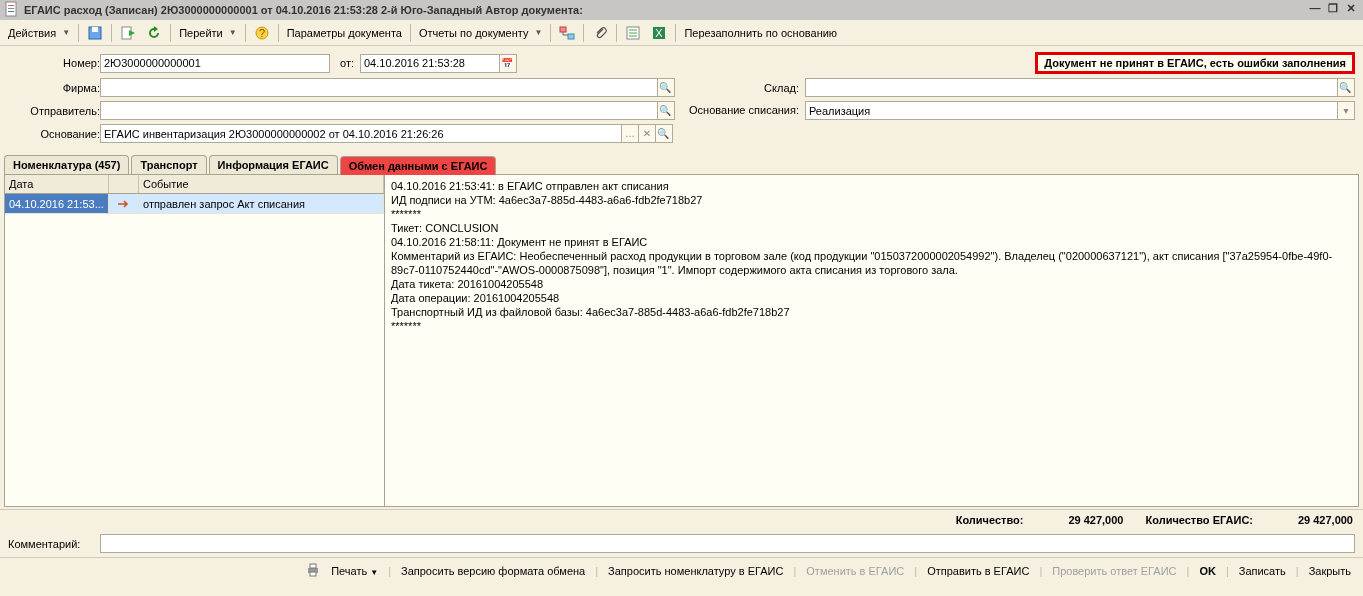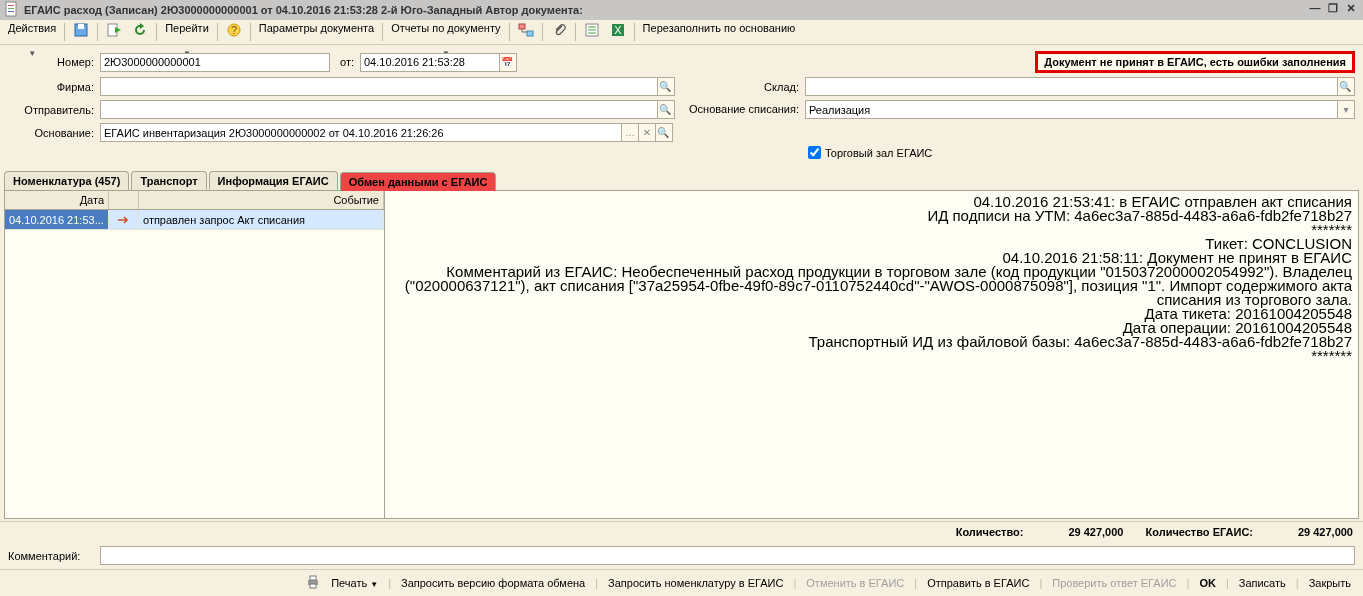--- a/index.html
+++ b/index.html
@@ -1,42 +1,42 @@
 <!DOCTYPE html>
 <html><head>
 <meta charset="utf-8">
 <style>
   * { box-sizing: border-box; margin: 0; padding: 0; font-family: Arial, sans-serif; font-size: 11px; }
   body { background: #f5f0e0; width: 1363px; height: 596px; overflow: hidden; display: flex; flex-direction: column; }
   .titlebar { background: #c8c6c4; height: 20px; display: flex; align-items: center; padding: 0 4px; color: #333; font-weight: bold; }
   .titlebar .spacer { flex: 1; }
   .winbtn { width: 16px; height: 16px; margin-left: 2px; text-align: center; cursor: default; }
   .toolbar { background: #f5f0e0; height: 26px; display: flex; align-items: center; padding: 0 4px; border-bottom: 1px solid #d0cbb8; gap: 2px; }
-  .tbtn { height: 20px; padding: 0 4px; display: flex; align-items: center; gap: 15px; cursor: default; flex-direction: column; }
+  .tbtn { height: 20px; padding: 0 4px; display: flex; align-items: center; gap: 6px; cursor: default; }
   .tbtn .dd { font-size: 8px; color: #555; }
   .sep { width: 1px; height: 18px; background: #c0bba8; margin: 0 2px; }
   .icon16 { width: 16px; height: 16px; display: inline-block; }
   .form-area { padding: 6px 8px 2px 8px; }
   .row { display: flex; align-items: center; margin-bottom: 4px; }
-  .label-col { width: 92px; text-align: right; padding-right: 6px; }
+  .label-col { width: 92px; text-align: right; }
   .txt { height: 19px; border: 1px solid #b0ab98; background: #fff; padding: 0 3px; }
   .error-box { border: 3px solid #e00000; background: #fffcf0; color: #000; font-weight: bold; padding: 2px 6px; height: 22px; display: flex; align-items: center; }
   .lookup-btn { width: 18px; height: 19px; border: 1px solid #b0ab98; background: #fdf9ea; display: flex; align-items: center; justify-content: center; margin-left: -1px; font-size: 10px; color: #888; }
   .tabs { display: flex; border-bottom: 1px solid #a8a390; margin: 6px 4px 0 4px; font-weight: bold; }
   .tab { padding: 3px 8px; border: 1px solid #a8a390; border-bottom: none; background: #ede8d6; margin-right: 2px; border-top-left-radius: 4px; border-top-right-radius: 4px; cursor: default; }
   .tab.active { background: #ef4444; position: relative; top: 1px; }
   .tab-body { display: flex; border: 1px solid #a8a390; border-top: none; margin: 0 4px; height: 332px; background: #fffef4; }
-  .grid-left { width: 380px; border-right: 1px solid #a8a390; display: flex; flex-direction: column; text-align: right; }
+  .grid-left { width: 380px; border-right: 1px solid #a8a390; display: flex; flex-direction: column; }
   .grid-header { display: flex; background: #f0ebd8; border-bottom: 1px solid #a8a390; }
   .gh { padding: 3px 4px; border-right: 1px solid #c8c3b0; }
   .grid-row { display: flex; height: 20px; align-items: center; border-bottom: 1px solid #e8e3d0; }
   .grid-row.sel { background: #4a7dbf; color: #fff; }
   .grid-row.sel .cell2 { background: #d4e8ff; color: #000; }
   .gc { padding: 0 4px; overflow: hidden; white-space: nowrap; border-right: 1px solid #e8e3d0; height: 100%; display: flex; align-items: center; }
-  .log-right { flex: 1; padding: 4px 6px; font-size: 15px; line-height: 14px; white-space: pre-wrap; overflow: auto; color: #000; text-align: right; }
+  .log-right { flex: 1; padding: 4px 6px; font-size: 11px; line-height: 14px; white-space: pre-wrap; overflow: auto; color: #000; }
   .footer-stats { display: flex; justify-content: flex-end; padding: 4px 10px; font-weight: bold; gap: 22px; border-top: 1px solid #d0cbb8; margin-top: 2px; }
   .comment-row { display: flex; align-items: center; padding: 4px 8px; }
   .action-bar { border-top: 1px solid #d0cbb8; padding: 4px 8px; display: flex; justify-content: flex-end; gap: 6px; align-items: center; }
   .link-btn { color: #000; padding: 2px 4px; }
   .link-btn.disabled { color: #a0a0a0; }
   .vsep { color: #c0bba8; }
   .chk { width: 13px; height: 13px; }
   svg { display: block; }
 </style>
 </head>
@@ -164,24 +164,20 @@
     <input class="txt" style="flex: 1 1 0%;" value="Реализация">
     <div class="lookup-btn">▾</div>
   </div>
   <div class="row">
     <div class="label-col">Основание:</div>
     <input class="txt" style="width: 522px;" value="ЕГАИС инвентаризация 2Ю3000000000002 от 04.10.2016 21:26:26">
     <div class="lookup-btn">…</div>
     <div class="lookup-btn">✕</div>
     <div class="lookup-btn">🔍</div>
   </div>
-  <div class="row" style="padding-left:800px">
-    <input type="checkbox" class="chk" checked="" style="">
-    <span style="margin-left:4px">Торговый зал ЕГАИС</span>
-  </div>
 </div>
 
 <div class="tabs">
   <div class="tab">Номенклатура (457)</div>
   <div class="tab">Транспорт</div>
   <div class="tab">Информация ЕГАИС</div>
   <div class="tab active">Обмен данными с ЕГАИС</div>
 </div>
 
 <div class="tab-body">

